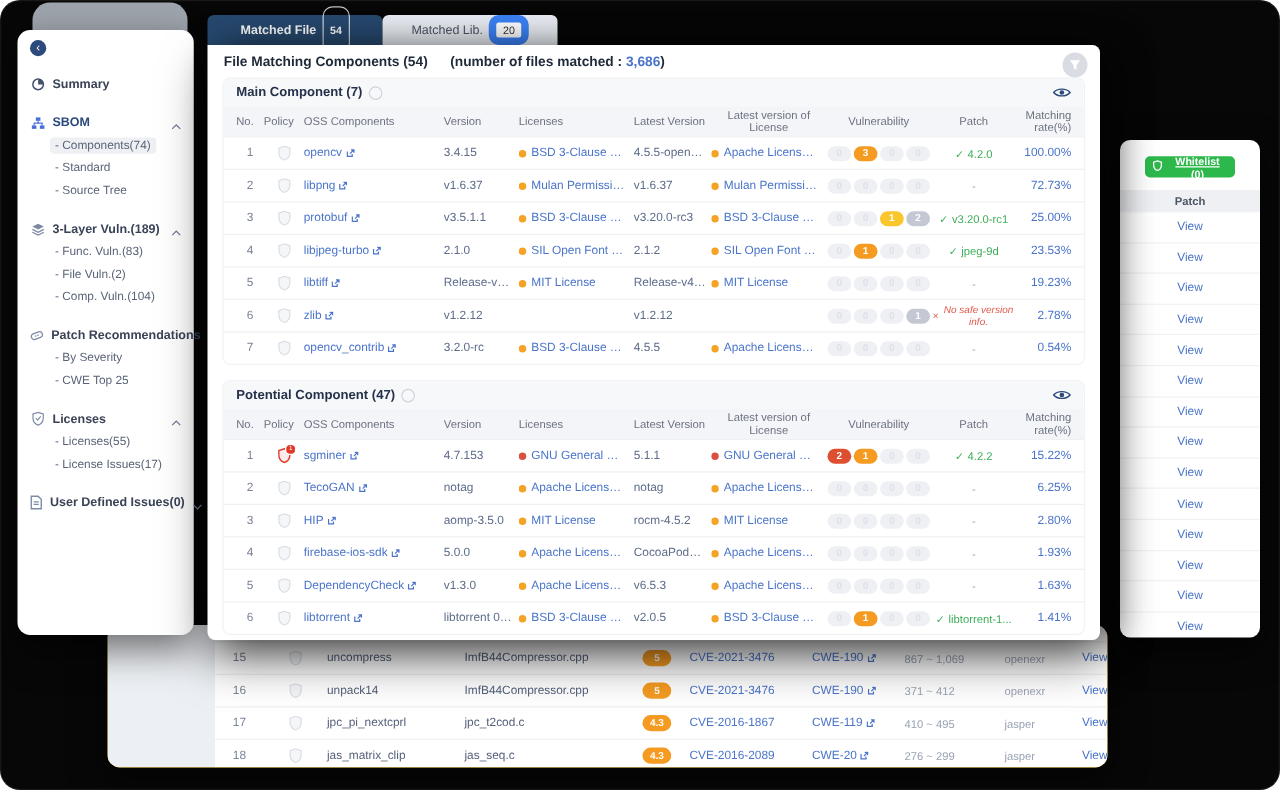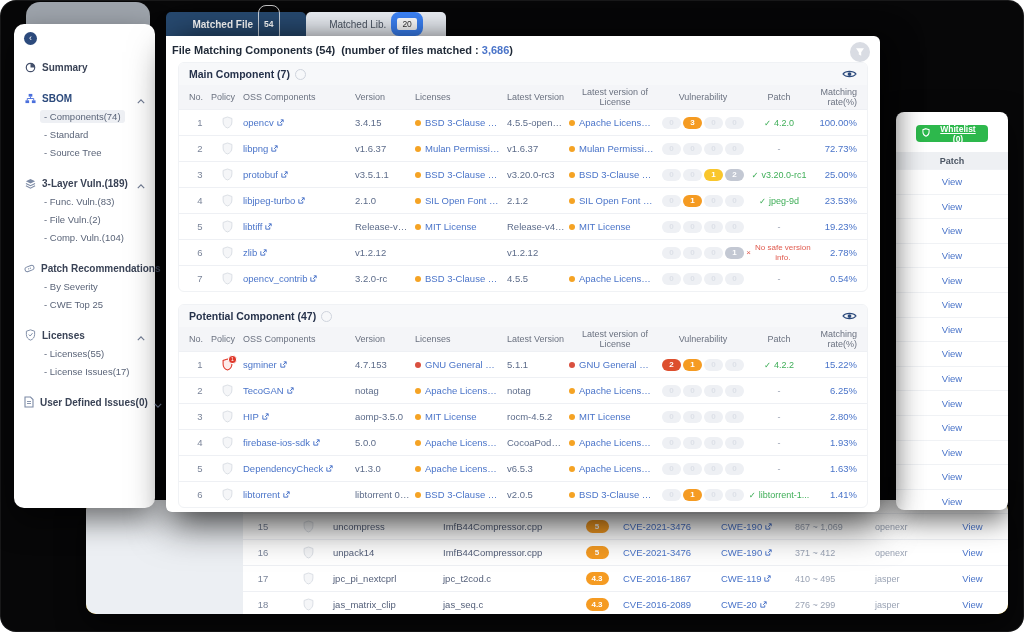--- a/index.html
+++ b/index.html
@@ -1,21 +1,21 @@
 <!DOCTYPE html>
 <html><head>
 <meta charset="utf-8">
 <style>
   html,body{margin:0;padding:0;background:#fff;}
   body{font-family:"Liberation Sans",sans-serif;-webkit-font-smoothing:antialiased;}
   .stage{position:relative;width:1024px;height:632px;background:#070708;border-radius:16px;overflow:hidden;box-shadow:inset 0 0 0 1px rgba(255,255,255,.07);}
   
   .sliver{position:absolute;left:26px;top:2px;width:124px;height:42px;background:#b9bfc9;border-radius:14px;opacity:.85;}
   
-  .bw{position:absolute;left:86px;top:500px;width:922px;height:114px;background:#eab308;border-radius:10px;box-shadow:0 10px 28px rgba(0,0,0,.6);overflow:hidden;display:flex;justify-content:space-between;}
+  .bw{position:absolute;left:86px;top:500px;width:800px;height:114px;background:#eab308;border-radius:10px;box-shadow:0 10px 28px rgba(0,0,0,.6);overflow:hidden;display:flex;justify-content:space-between;}
   .bw-side{width:157px;background:#eceff3;}
   .bw-main{flex:1;background:#fff;}
   .bw-table{margin-top:13px;}
   .bw-row{display:grid;grid-template-columns:40px 50px 110px 128px 52px 98px 74px 80px 62px 1fr;align-items:center;height:25px;border-top:1px solid #eef0f4;font-size:9.5px;color:#55607a;}
   .bw-row .num{text-align:center;color:#7a8499;}
   .bw-row .shield{display:flex;justify-content:center;}
   .bw-row .score{display:flex;justify-content:center;}
   .score-badge{min-width:17px;height:13px;padding:0 3px;border-radius:7px;background:#f59b22;color:#fff;font-size:8px;font-weight:bold;display:flex;align-items:center;justify-content:center;}
   .bw-row .lnk{color:#4a74c9;display:flex;align-items:center;gap:3px;}
   .bw-row .muted{color:#9aa3b4;font-size:9px;}
@@ -38,21 +38,21 @@
   .icn{width:12px;display:flex;justify-content:center;}
   
   .front{position:absolute;left:166px;top:12px;width:714px;height:500px;}
   .tabs{display:flex;height:24px;}
   .tab{width:140px;display:flex;align-items:center;justify-content:center;gap:5px;border-radius:5px 5px 0 0;font-size:10px;cursor:pointer;}
   .tab.active{background:#27496f;color:#fff;font-weight:bold;}
   .tab.inactive{background:#e9edf3;color:#4b5563;}
   .tb{border:1px solid rgba(255,255,255,.75);border-radius:8px;padding:12px 5px;font-size:8.5px;height:12px;line-height:12px;}
   .tb2{background:#fff;border:6px solid #3b82f6;border-radius:8px;padding:0 5px;font-size:8.5px;height:12px;line-height:12px;color:#333;}
   .panel-body{position:relative;height:476px;background:#fff;border-radius:0 6px 6px 6px;box-shadow:0 16px 36px rgba(0,0,0,.55),14px 0 30px rgba(0,0,0,.45);}
-  .title-row{display:flex;align-items:center;padding:8px 14px 6px 6px;font-size:11px;color:#1f2937;position:relative;}
+  .title-row{display:flex;align-items:center;padding:8px 14px 6px 13px;font-size:11px;color:#1f2937;position:relative;gap:12px;}
   .title-row .t1{font-weight:bold;}
   .title-row .t2{font-weight:bold;margin-left:6px;}
   .title-row .blue{color:#4a74c9;}
   .funnel-circle{position:absolute;right:10px;top:6px;width:20px;height:20px;border-radius:50%;background:#d9dce3;display:flex;align-items:center;justify-content:center;}
   .section{margin:0 12px 12px 12px;border:1px solid #f0f2f5;border-radius:6px;overflow:hidden;}
   .sec-head{display:flex;align-items:center;background:#f7f8fa;padding:5px 10px;font-size:10.5px;font-weight:bold;color:#26324b;}
   .info-circle{width:9px;height:9px;border:1px solid #cfd4dd;border-radius:50%;margin-left:5px;}
   .sec-head .eye{margin-left:auto;display:flex;cursor:pointer;}
   .grid{display:grid;grid-template-columns:22px 32px 112px 60px 92px 62px 92px 84px 68px 1fr;align-items:center;padding:0 10px;}
   .thead{background:#f4f5f8;min-height:24px;font-size:9px;color:#6b7280;font-weight:normal;}
@@ -594,21 +594,21 @@
               <div class="ver">v1.2.12</div>
               <div class="lic"></div>
               <div class="pills">
                 <span class="pill s0">0</span>
                 <span class="pill s1">0</span>
                 <span class="pill s2">0</span>
                 <span class="pill s3 on">1</span>
               </div>
               <div class="patch warn">
                 <span>×</span>
-                <span style="max-width:58px;">No safe version info.</span>
+                <span style="max-width:58px;font-style:italic;">No safe version info.</span>
               </div>
               <div class="rate">2.78%</div>
             </div>
             <div class="grid trow">
               <div class="num c-center">7</div>
               <div class="shield-wrap">
                 <svg width="11" height="13" viewBox="0 0 12 14">
                   <path d="M6 1 L10.8 2.6 V6.4 C10.8 9.6 8.9 12 6 13 C3.1 12 1.2 9.6 1.2 6.4 V2.6 Z" fill="#f5f6f8" stroke="#d8dce3" stroke-width="1"></path>
                 </svg>
               </div>

